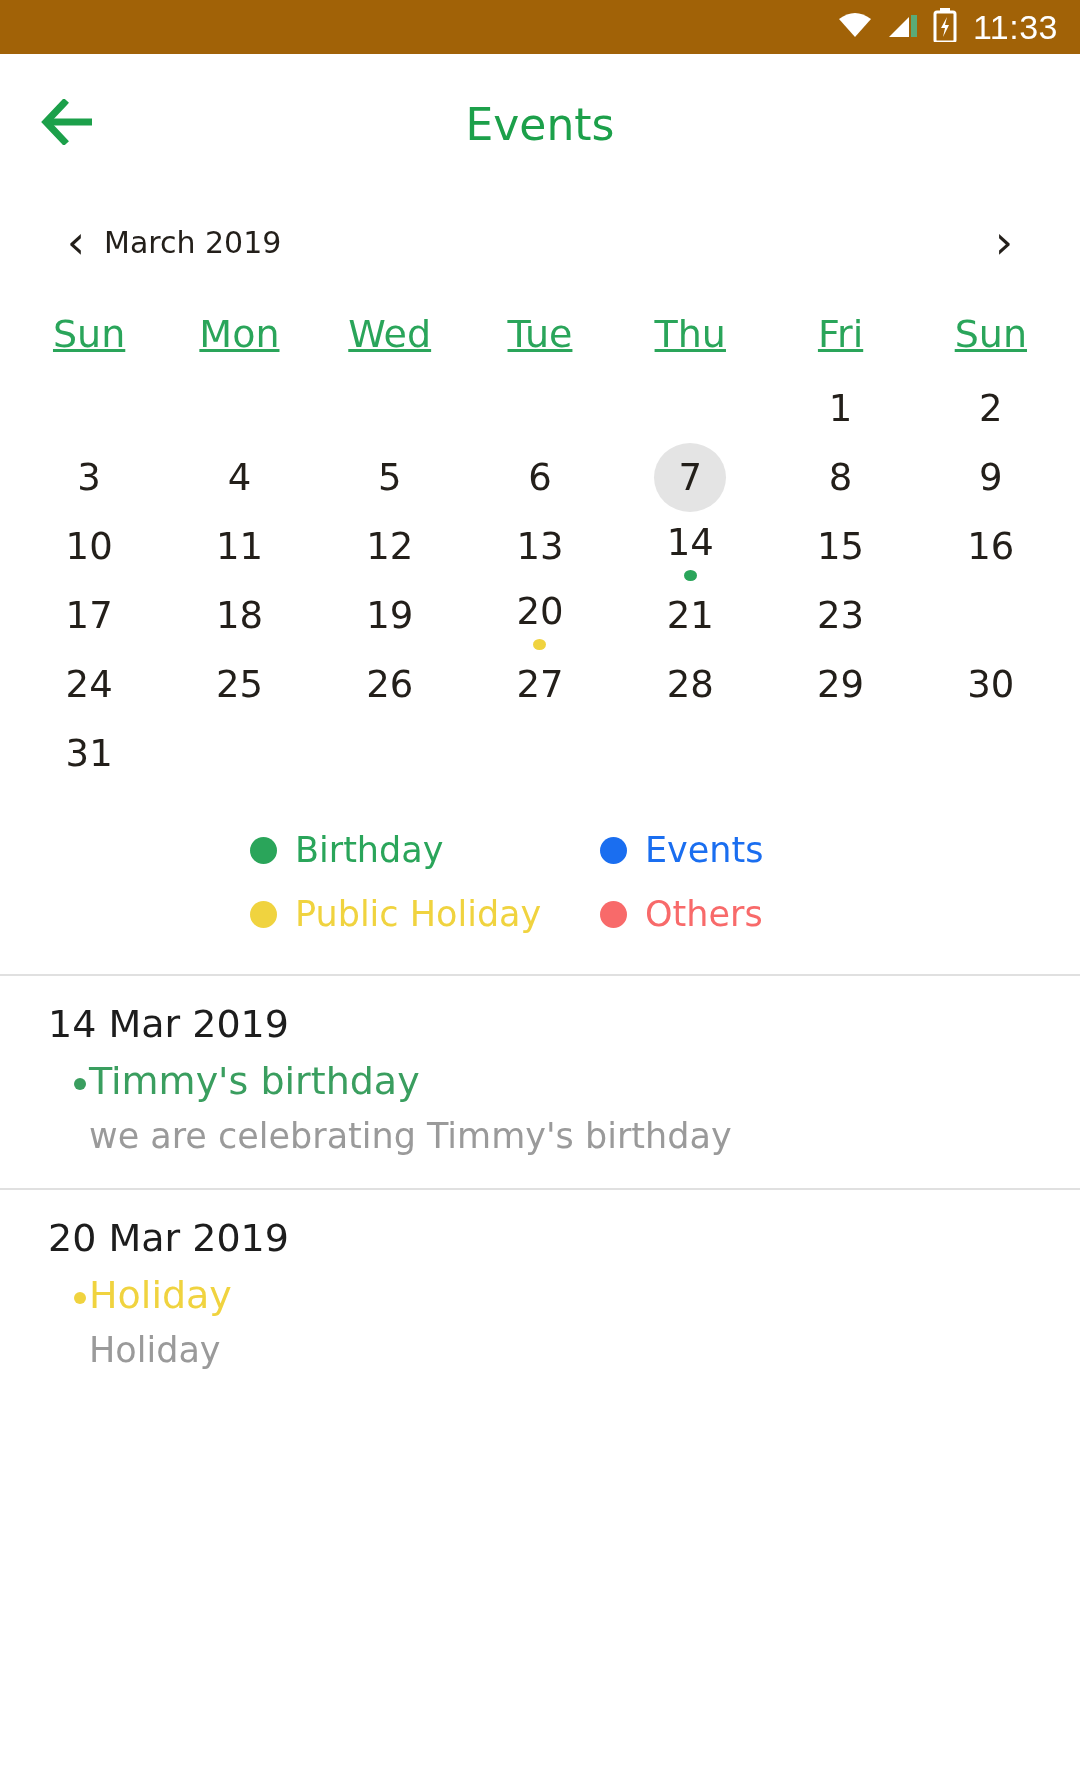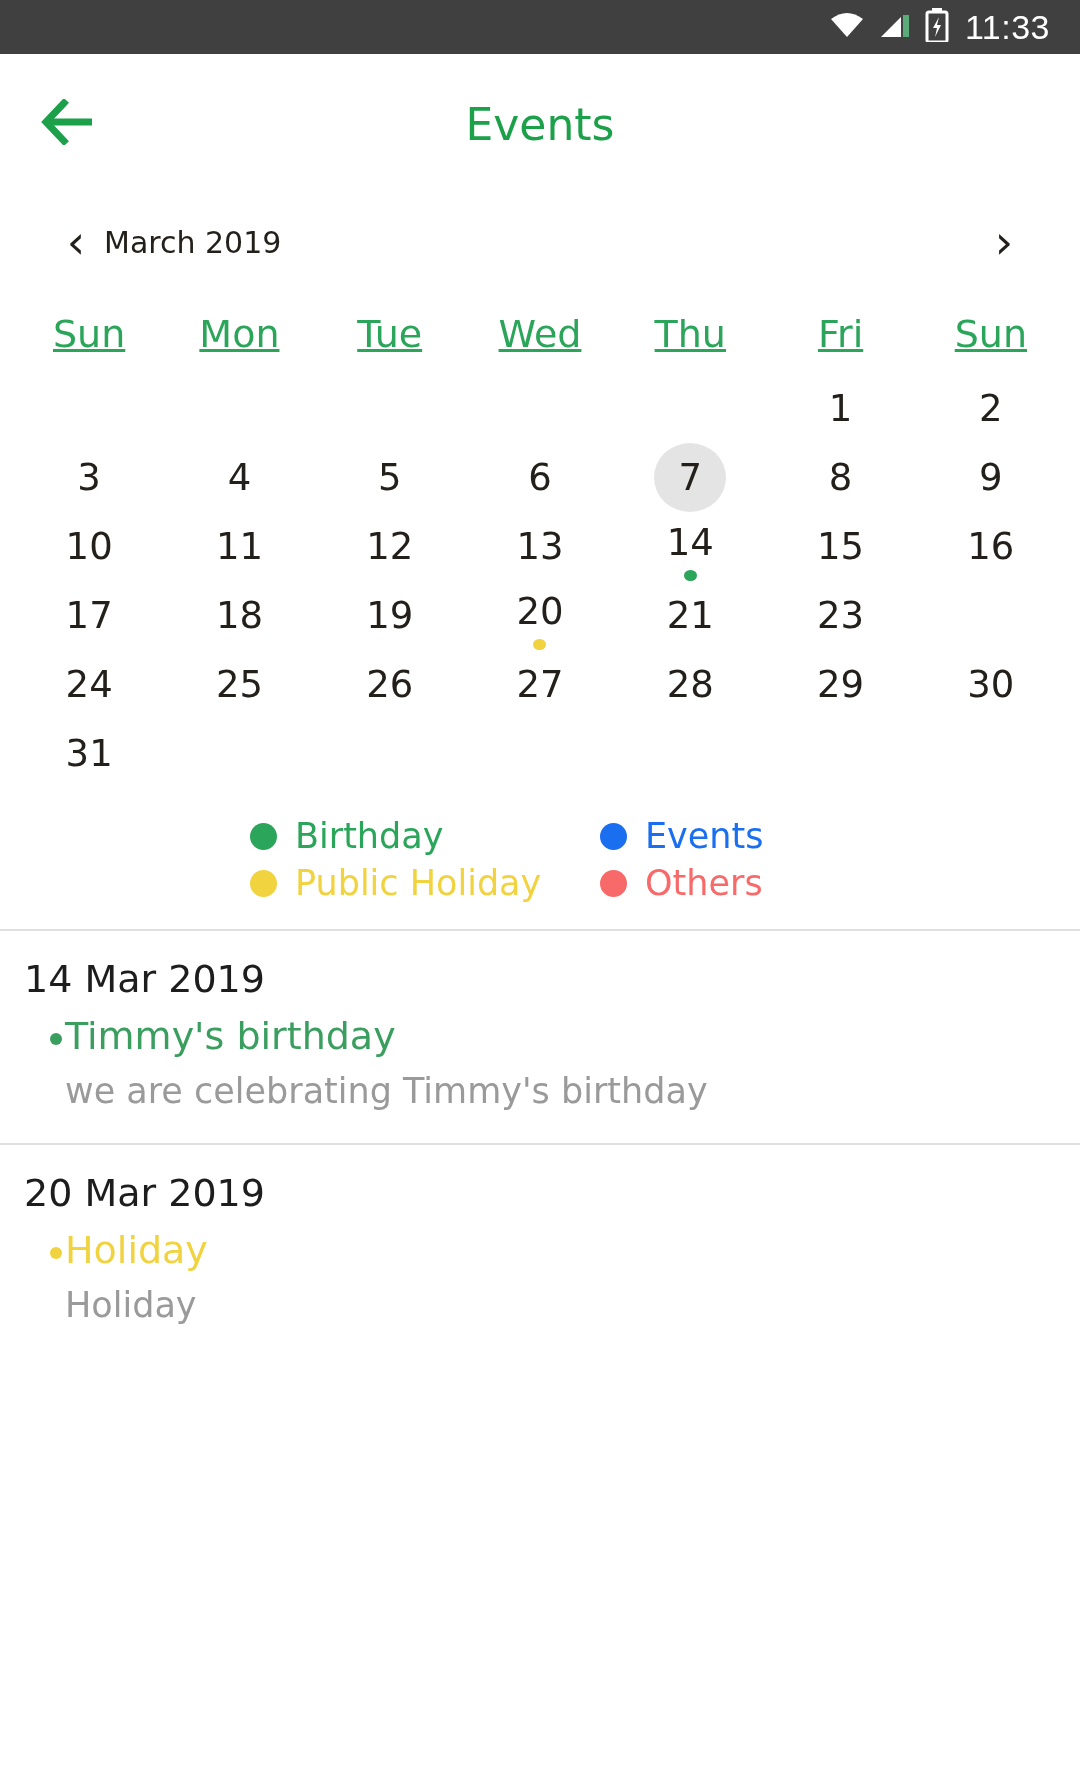--- a/index.html
+++ b/index.html
@@ -8,25 +8,25 @@
     width: 1080px;
     height: 1790px;
     background: #ffffff;
     font-family: "Liberation Sans", sans-serif;
     overflow: hidden;
   }
 
   
   .status-bar {
     height: 54px;
-    background: #404040;
+    background: #a16207;
     display: flex;
     align-items: center;
     justify-content: flex-end;
-    padding-right: 30px;
+    padding-right: 22px;
     gap: 16px;
   }
   .status-icons { display: flex; align-items: center; gap: 14px; }
   .status-clock {
     color: #ffffff;
     font-size: 34px;
     letter-spacing: 0.5px;
     font-family: "Liberation Sans", sans-serif;
   }
 
@@ -130,44 +130,44 @@
     width: 13px;
     height: 13px;
     border-radius: 50%;
     margin-top: -4px;
   }
 
   
   .legend {
     display: grid;
     grid-template-columns: 1fr 1fr;
-    row-gap: 7px;
+    row-gap: 24px;
     padding: 28px 0 26px 0;
     width: 700px;
-    margin: 0 auto;
+    margin: 14px auto;
     margin-left: 250px;
   }
   .legend-item {
     display: flex;
     align-items: center;
     gap: 18px;
     font-size: 35px;
     font-family: "DejaVu Sans", sans-serif;
   }
   .legend-dot {
     width: 27px;
     height: 27px;
     border-radius: 50%;
     flex: none;
   }
 
   .divider { height: 2px; background: #e0e0e0; width: 100%; }
 
   
-  .event-group { padding: 26px 24px 26px 24px; }
+  .event-group { padding: 26px 24px 26px 24px; margin-left: 24px; }
   .event-date {
     font-size: 38px;
     color: #1d1d1d;
     font-family: "DejaVu Sans", sans-serif;
     margin-bottom: 6px;
   }
   .event-row { display: flex; align-items: flex-start; gap: 3px; padding-left: 26px; }
   .event-bullet {
     width: 12px; height: 12px; border-radius: 50%;
     margin-top: 26px; flex: none;
@@ -227,22 +227,22 @@
 <div class="month-nav">
   <div class="chev">‹</div>
   <div class="month-label">March 2019</div>
   <div class="chev">›</div>
 </div>
 
 <div class="cal">
   <div class="cal-row" id="weekday-row">
       <div class="weekday">Sun</div>
       <div class="weekday">Mon</div>
+      <div class="weekday">Wed</div>
       <div class="weekday">Tue</div>
-      <div class="weekday">Wed</div>
       <div class="weekday">Thu</div>
       <div class="weekday">Fri</div>
       <div class="weekday">Sun</div>
     </div>
   <div id="weeks-container">
       <div class="cal-row">
         <div class="daycell empty">
           <div class="daynum"></div>
         </div>
         <div class="daycell empty">

